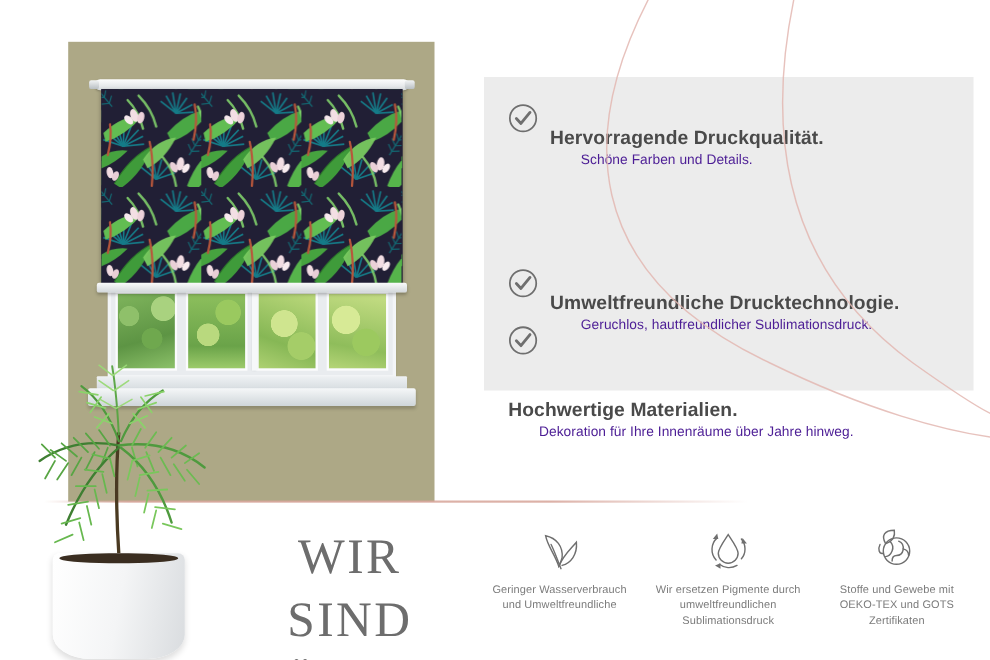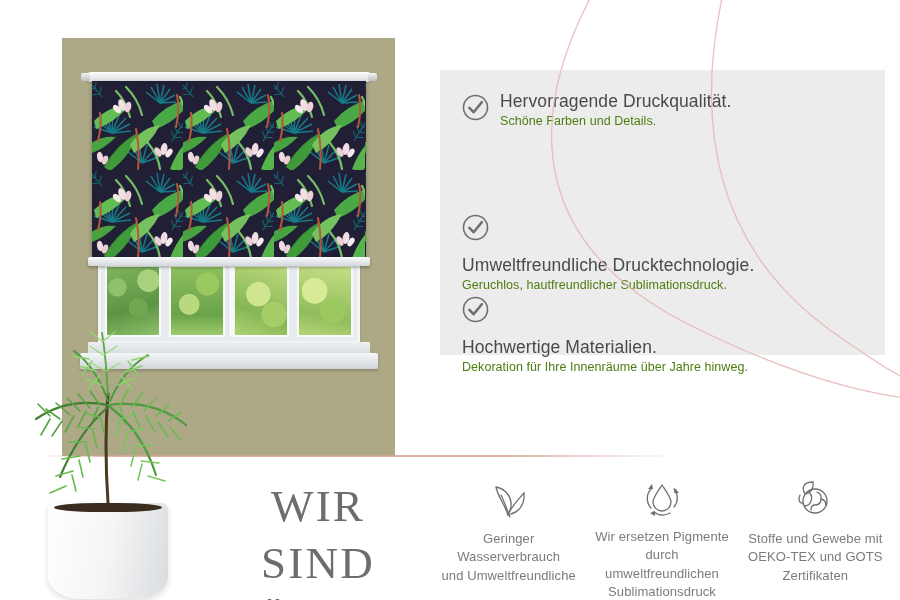--- a/index.html
+++ b/index.html
@@ -109,45 +109,46 @@
     content:"";position:absolute;left:6px;top:0;width:108px;height:9px;
     background:#3a2d20;border-radius:50%/60%;
   }
 
   
   .panel{
     position:absolute;left:440px;top:70px;width:445px;height:285px;
     background:#ececec;z-index:4;
   }
   .feature{position:absolute;left:22px;display:flex;align-items:flex-start;gap:11px;}
-  .f0{top:22px;} .f1{top:88px;} .f2{top:142px;flex-direction:column;} .f3{top:224px;flex-direction:column;}
+  .f0{top:22px;} .f1{top:88px;} .f2{top:172px;} .f3{top:224px;flex-direction:column;}
   .chk{flex:0 0 auto;margin-top:2px;}
   .f-title{
     font-size:17.5px;color:#4a4a4a;line-height:1.12;
-    letter-spacing:.1px;font-weight:400;
+    letter-spacing:.1px;font-weight:700;margin-top:24px;
   }
   .f-sub{
-    font-size:12.5px;color:#4d7c0f;line-height:1.25;margin-top:2px;
+    font-size:12.5px;color:#4c1d95;line-height:1.25;margin-top:2px;
     letter-spacing:.05px;
+    margin-left:28px;
   }
 
   
   .eco-head{
     position:absolute;left:218px;top:478px;width:200px;
     text-align:center;color:#6d6d6d;
     font-family:"Liberation Serif", serif;
     font-size:45px;line-height:1.27;letter-spacing:2.2px;
     z-index:8;
   }
   .eco-items{position:absolute;left:432px;top:472px;width:460px;height:120px;display:flex;z-index:8;}
   .eco-item{flex:1;display:flex;flex-direction:column;align-items:center;}
   .eco-ico{height:52px;display:flex;align-items:center;justify-content:center;}
   .eco-cap{
     margin-top:6px;text-align:center;color:#7b7b7b;
-    font-size:13px;line-height:1.42;letter-spacing:.1px;
+    font-size:10px;line-height:1.42;letter-spacing:.1px;
   }
 </style>
 </head>
 <body>
 
 <div class="stage">
 
   <div class="wall"></div>
 
   <div class="window">

